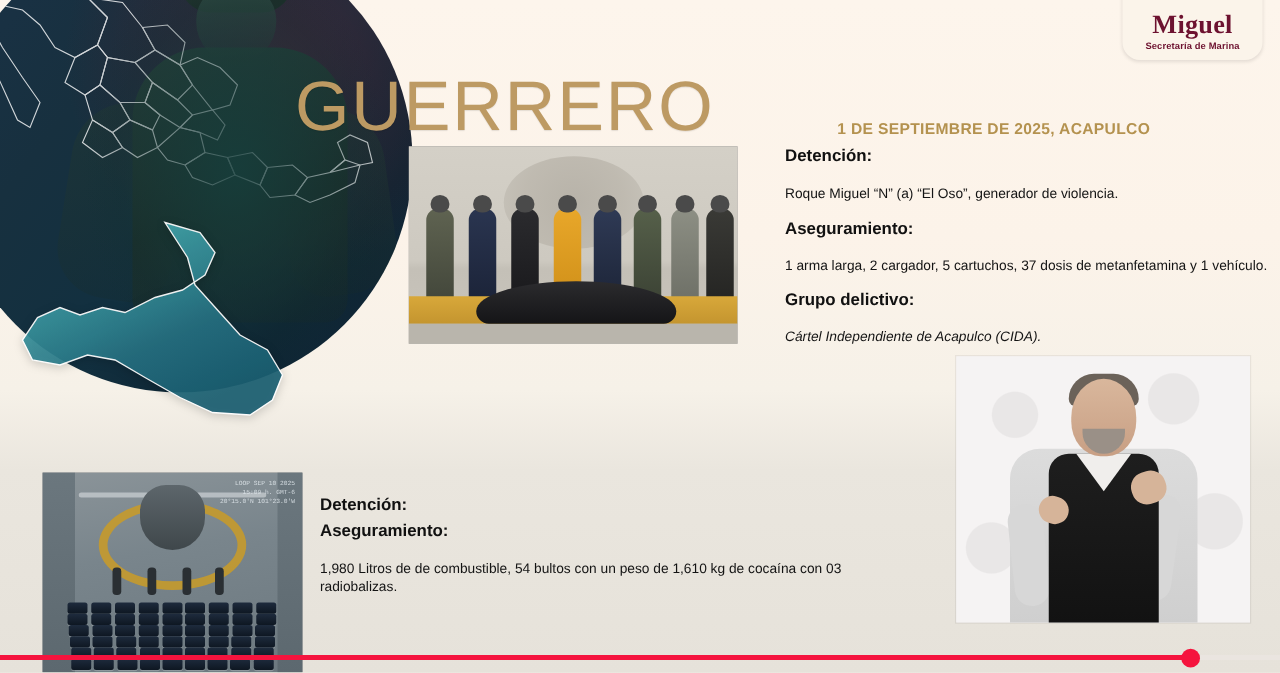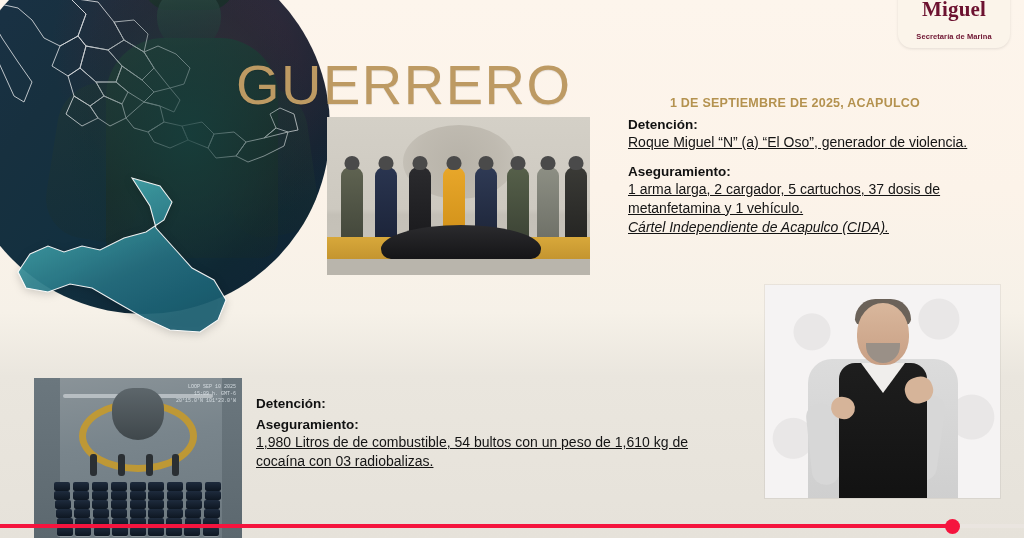--- a/index.html
+++ b/index.html
@@ -104,21 +104,21 @@
     color: #6d1230;
     letter-spacing: 0.2px;
     line-height: 1;
   }
   .marina-sub {
     font-family: "Liberation Sans", sans-serif;
     font-size: 7.5px;
     font-weight: bold;
     color: #6d1230;
     letter-spacing: 0.1px;
-    margin-top: 12px;
+    margin-top: 2px;
   }
 
   
   .t-resultados {
     position: absolute; left: 323px; top: 24px;
     font-size: 33px;
     font-weight: normal;
     letter-spacing: 2.6px;
     color: #3b3b3b;
     font-family: "Liberation Sans", sans-serif;
@@ -298,25 +298,24 @@
     letter-spacing: 0.25px;
   }
   .lbl {
     font-size: 13.5px;
     font-weight: bold;
     color: #111;
     margin-top: 12px;
   }
   .lbl.first { margin-top: 7px; }
   .val {
-    font-size: 14px;
+    font-size: 11px;
     color: #141414;
     line-height: 1.34;
-    margin-top: 1px;
-    text-decoration: underline;
+    margin-top: 16px;
   }
   .val.ital { font-style: italic; }
 
   #block-top { left: 628px; top: 96px; width: 390px; }
   #block-top .date-heading { display: block; text-align: center; width: 334px; }
 
   #block-bottom { left: 256px; top: 390px; width: 440px; }
   #block-bottom .date-heading { display: block; text-align: center; width: 396px; }
   #block-bottom .lbl { margin-top: 6px; }
 
@@ -518,20 +517,21 @@
 
   <div class="block" id="block-top">
     <span class="date-heading">1 DE SEPTIEMBRE DE 2025, ACAPULCO</span>
 
     <div class="lbl first">Detención:</div>
     <div class="val">Roque Miguel “N” (a) “El Oso”, generador de violencia.</div>
 
     <div class="lbl">Aseguramiento:</div>
     <div class="val">1 arma larga, 2 cargador, 5 cartuchos, 37 dosis de metanfetamina y 1 vehículo.</div>
 
+    <div class="lbl">Grupo delictivo:</div>
     <div class="val ital">Cártel Independiente de Acapulco (CIDA).</div>
   </div>
 
   <div class="block" id="block-bottom">
 
     <div class="lbl first">Detención:</div>
 
     <div class="lbl">Aseguramiento:</div>
     <div class="val"> 1,980 Litros de  de combustible, 54 bultos con un peso de 1,610 kg de cocaína con 03 radiobalizas.</div>
   </div>

